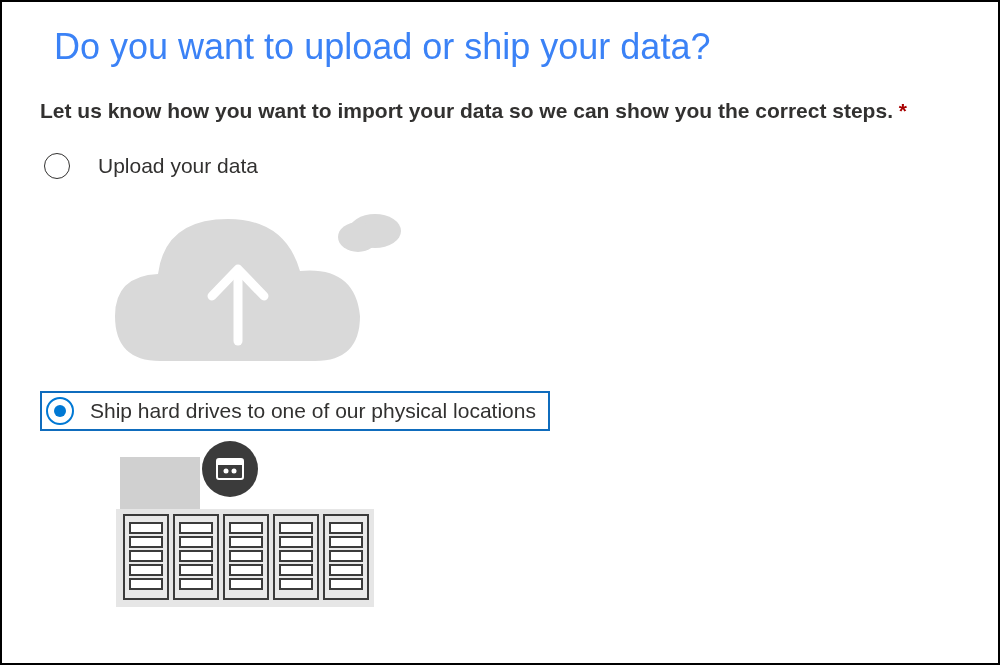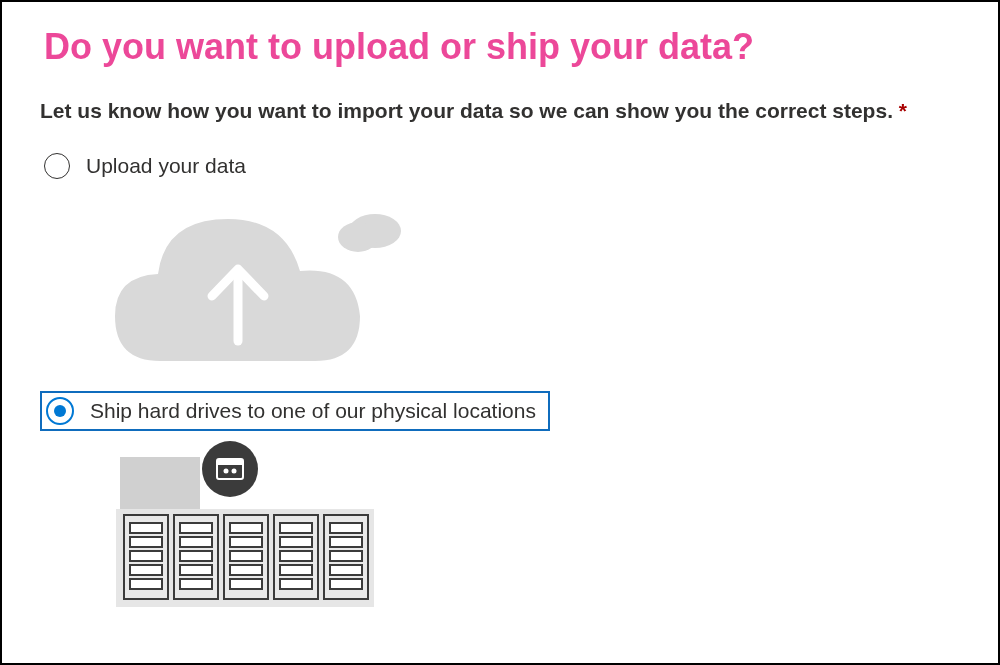--- a/index.html
+++ b/index.html
@@ -1,20 +1,20 @@
 <!DOCTYPE html>
 <html><head>
 <meta charset="utf-8">
 <style>
   html,body{margin:0;padding:0;width:1000px;height:665px;background:#fff;font-family:"Segoe UI","Segoe UI Web",Arial,sans-serif;color:#323130;}
   .frame{box-sizing:border-box;width:1000px;height:665px;border:2px solid #000;padding:22px 38px;}
-  .title{font-size:36px;font-weight:700;color:#ec4899;margin:0 0 30px 4px;line-height:1.25;}
+  .title{font-size:36px;font-weight:400;color:#3b82f6;margin:0 0 30px 14px;line-height:1.25;}
   .subtitle{font-size:21px;font-weight:700;color:#323130;margin:0 0 24px 0;}
   .req{color:#a80000;}
-  .opt-row{display:flex;align-items:center;gap:16px;padding:6px 4px;}
+  .opt-row{display:flex;align-items:center;gap:28px;padding:6px 4px;}
   .opt-label{font-size:21px;font-weight:400;}
   .radio{width:24px;height:24px;border:1.5px solid #323130;border-radius:50%;background:#fff;display:inline-flex;align-items:center;justify-content:center;cursor:pointer;flex:0 0 24px;}
   .radio.selected{border-color:#0078d4;border-width:2px;}
   .radio .dot{width:12px;height:12px;border-radius:50%;background:#0078d4;}
   .sel-box{display:inline-flex;align-items:center;gap:16px;padding:4px 12px 4px 4px;border:2px solid #0f6cbd;text-align:right;}
   .illus{margin:6px 0 10px 70px;}
   svg{display:block;}
 </style>
 </head>
 <body>

